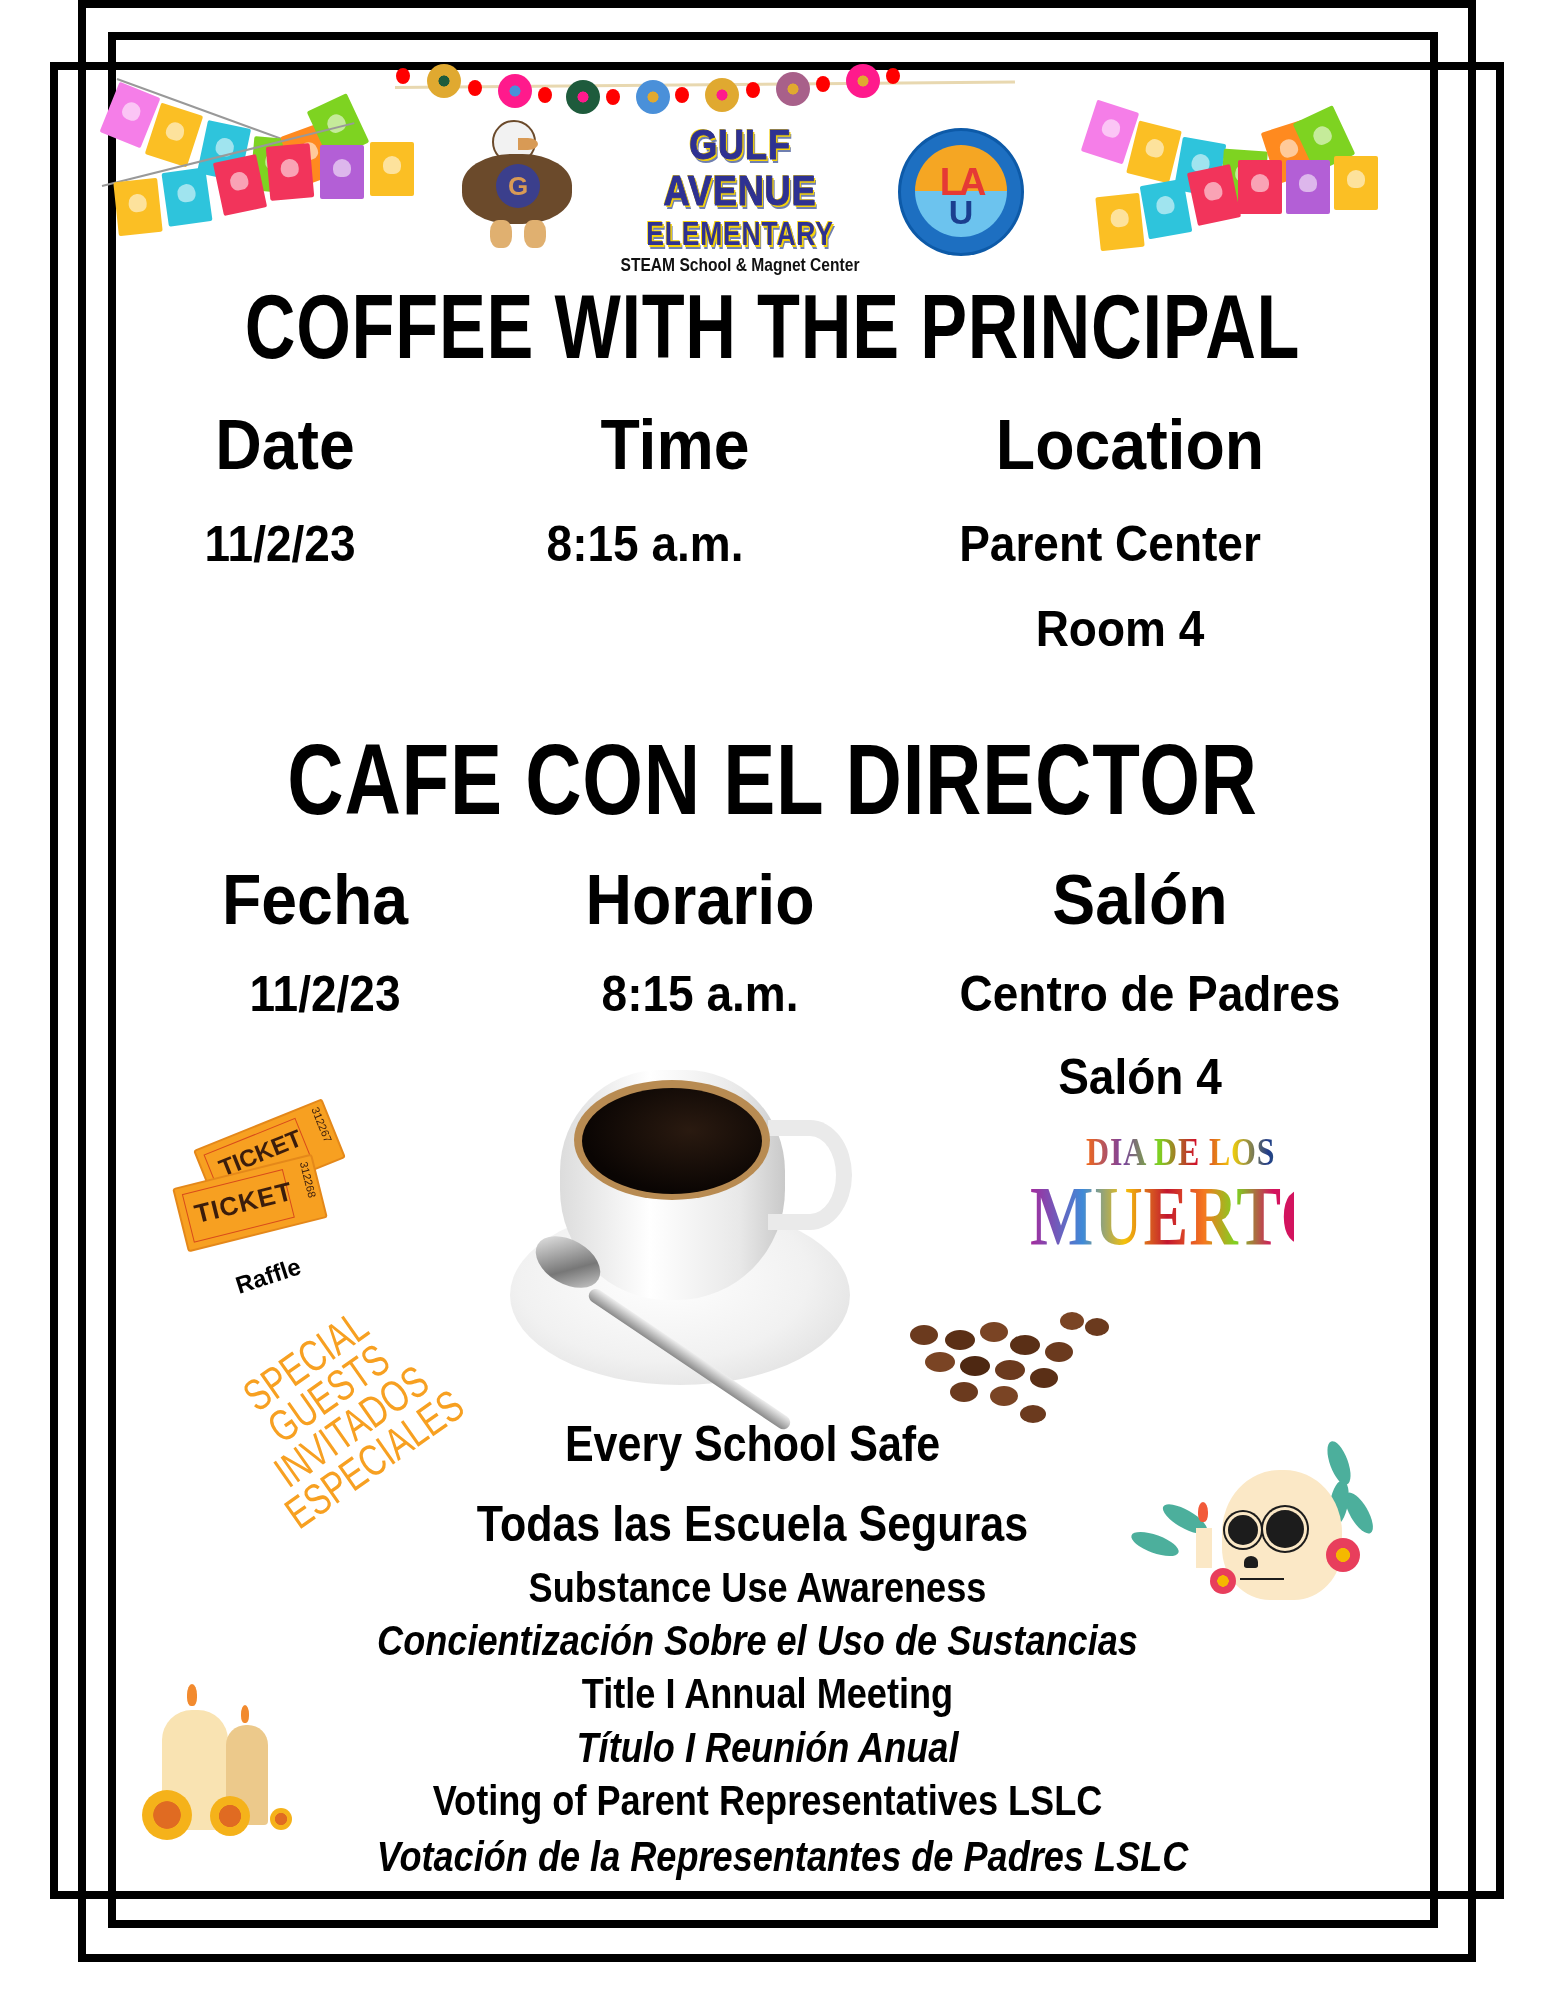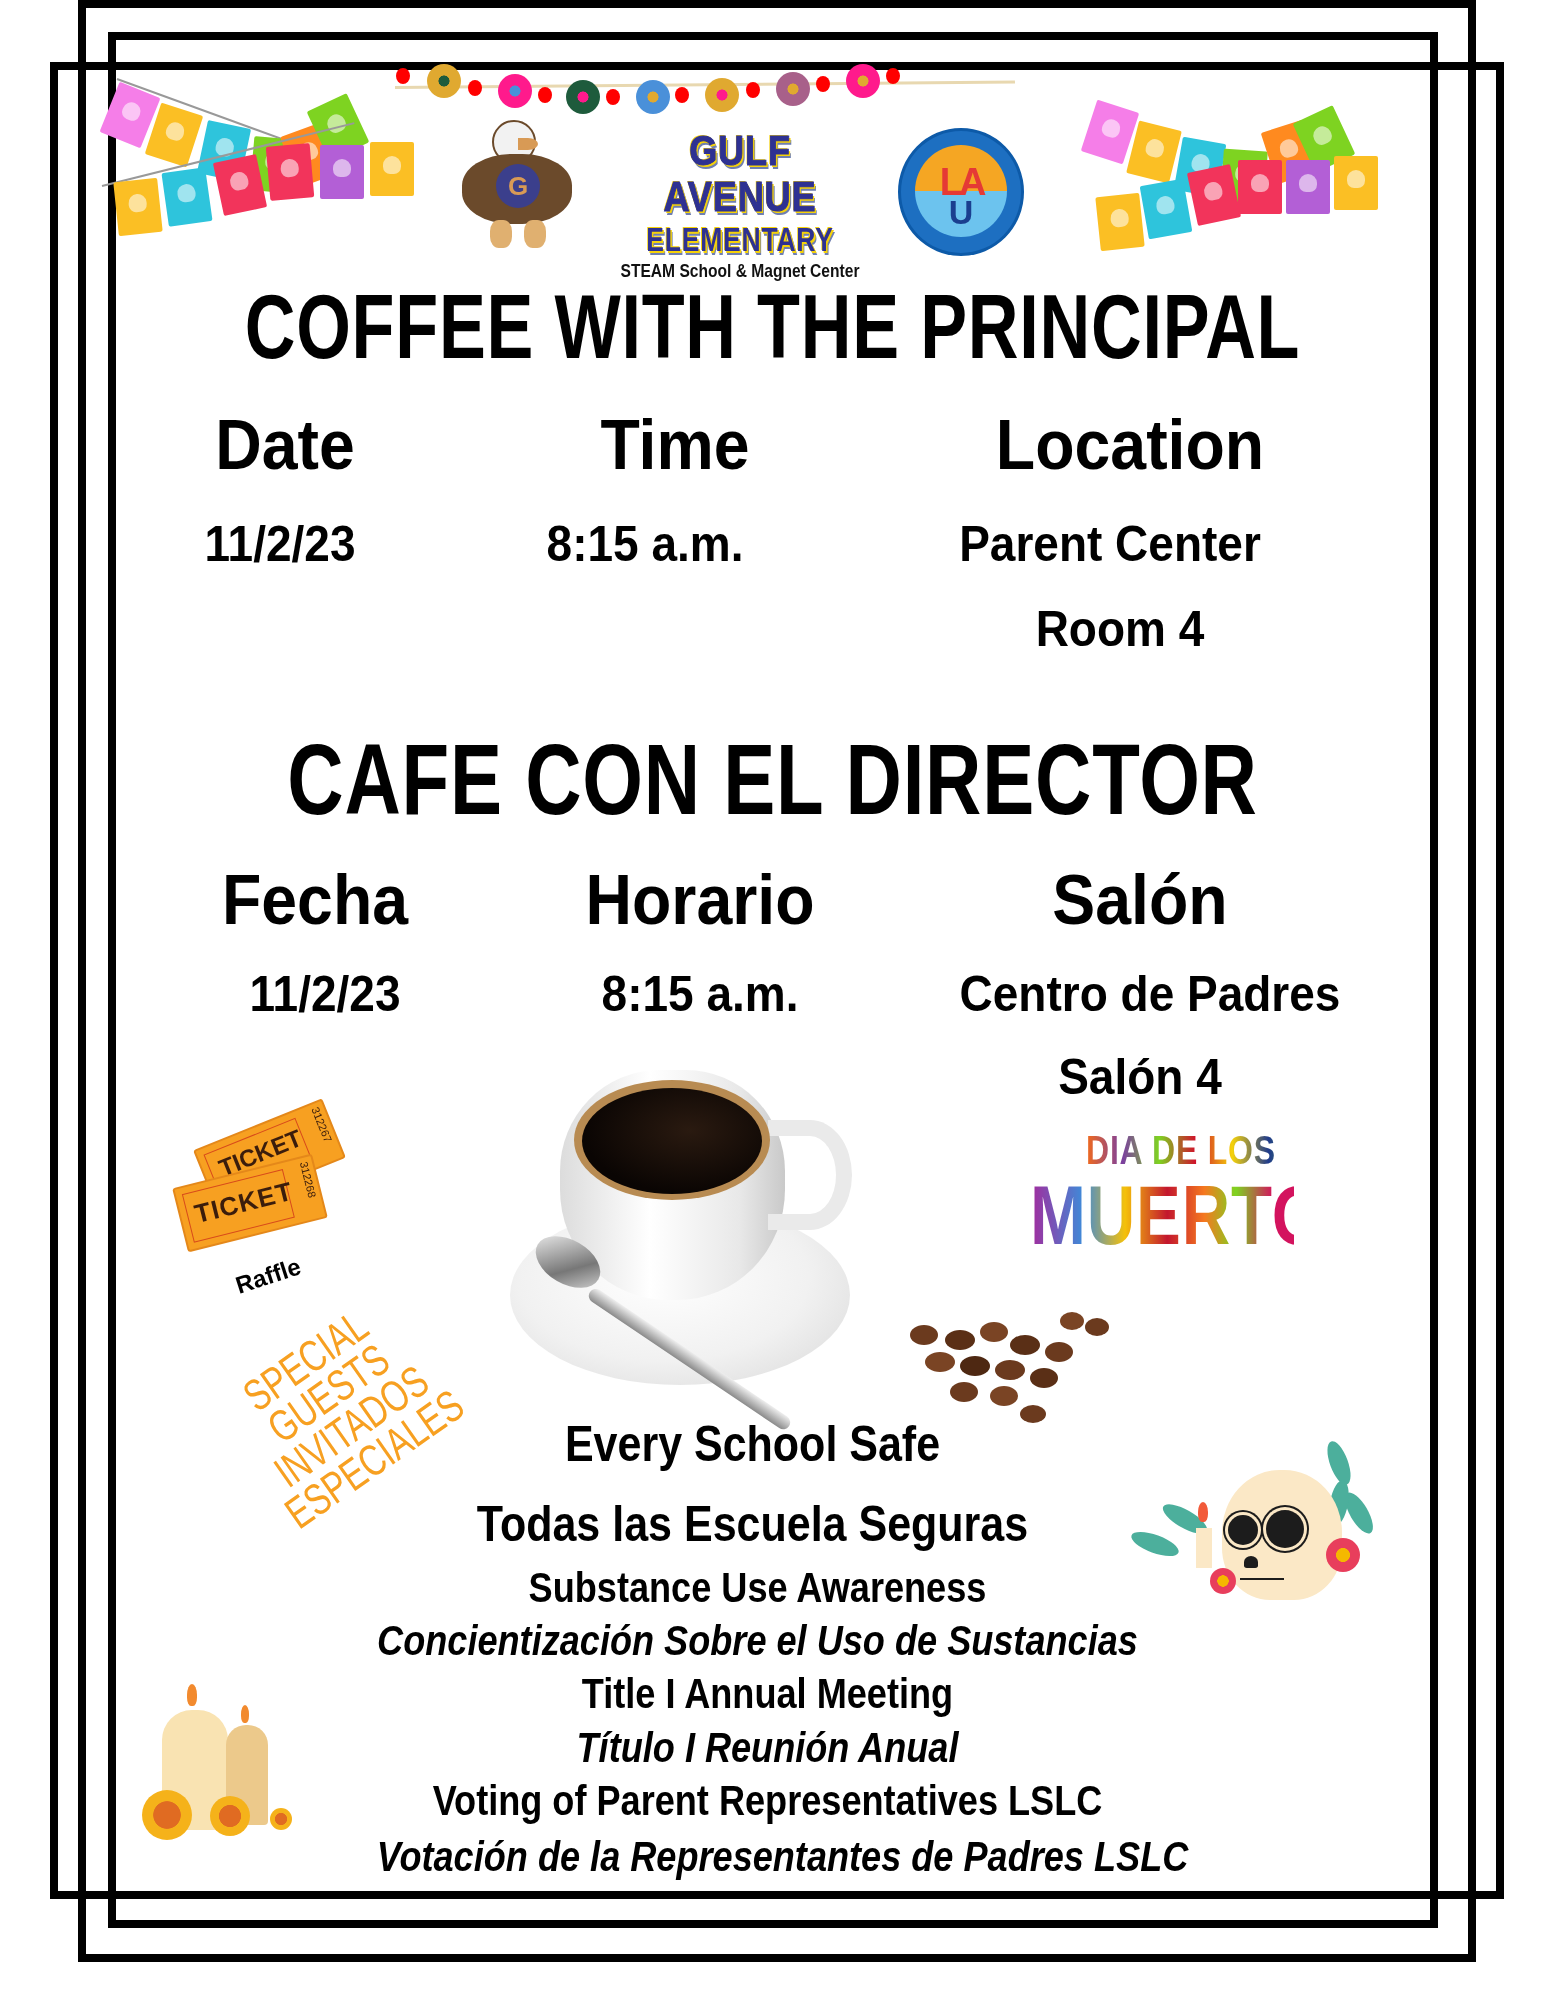--- a/index.html
+++ b/index.html
@@ -76,21 +76,21 @@
 
 <div>
   <div class="abs" style="left:462px; top:120px; width:110px; height:130px;">
     <div class="abs" style="left:30px; top:0; width:40px; height:40px; border-radius:50%; background:#f2f2f2; border:2px solid #6b4a2b;"></div>
     <div class="abs" style="left:56px; top:18px; width:20px; height:12px; background:#d89a55; border-radius:0 50% 50% 0;"></div>
     <div class="abs" style="left:0; top:34px; width:110px; height:70px; border-radius:45%; background:#6b4a2b;"></div>
     <div class="abs" style="left:34px; top:44px; width:44px; height:44px; border-radius:50%; background:#3b3f8c; color:#d89a55; font-weight:900; font-size:26px; text-align:center; line-height:44px;">G</div>
     <div class="abs" style="left:28px; top:100px; width:22px; height:28px; background:#e0b070; border-radius:40%;"></div>
     <div class="abs" style="left:62px; top:100px; width:22px; height:28px; background:#e0b070; border-radius:40%;"></div>
   </div>
-  <div class="abs" style="left:590px; top:128px; width:300px; text-align:center;">
+  <div class="abs" style="left:590px; top:122px; width:300px; text-align:center;">
     <div style="font-weight:900; font-size:42px; color:#2e3192; -webkit-text-stroke:1px #2e3192; text-shadow:2px 2px 0 #f5d20a, -1px -1px 0 #f5d20a, 3px 4px 0 #6f7fb0; transform:scaleX(0.86); line-height:46px; letter-spacing:1px;">GULF AVENUE</div>
     <div style="font-weight:900; font-size:34px; color:#2e3192; text-shadow:2px 2px 0 #f5d20a, -1px -1px 0 #f5d20a, 3px 4px 0 #6f7fb0; transform:scaleX(0.78); line-height:38px; letter-spacing:1px;">ELEMENTARY</div>
     <div style="font-weight:700; font-size:19px; color:#111; transform:scaleX(0.82); margin-top:2px;">STEAM School &amp; Magnet Center</div>
   </div>
   <div class="abs" style="left:898px; top:128px; width:120px; height:122px; border-radius:50%; background:#1d6fc1; border:3px solid #0d5aa8; overflow:hidden;">
     <div class="abs" style="left:14px; top:14px; width:92px; height:46px; background:#f5a623; border-radius:46px 46px 0 0;"></div>
     <div class="abs" style="left:14px; top:60px; width:92px; height:46px; background:#6cc3ee; border-radius:0 0 46px 46px;"></div>
     <div class="abs" style="left:24px; top:30px; width:72px; font-weight:900; font-size:38px; color:#e53935; text-align:center; letter-spacing:-4px;">LA</div>
     <div class="abs" style="left:30px; top:62px; width:60px; font-weight:900; font-size:34px; color:#1a3f8f; text-align:center;">U</div>
   </div>
@@ -162,21 +162,21 @@
   <div class="abs" style="left:960px; top:1356px; width:30px; height:20px; border-radius:50%; background:#4e2812;"></div>
   <div class="abs" style="left:995px; top:1360px; width:30px; height:20px; border-radius:50%; background:#6b3a1e;"></div>
   <div class="abs" style="left:1030px; top:1368px; width:28px; height:20px; border-radius:50%; background:#5a2f16;"></div>
   <div class="abs" style="left:950px; top:1382px; width:28px; height:20px; border-radius:50%; background:#6b3a1e;"></div>
   <div class="abs" style="left:990px; top:1386px; width:28px; height:20px; border-radius:50%; background:#7a4424;"></div>
   <div class="abs" style="left:1020px; top:1405px; width:26px; height:18px; border-radius:50%; background:#6b3a1e;"></div>
   <div class="abs" style="left:1060px; top:1312px; width:24px; height:18px; border-radius:50%; background:#7a4424;"></div>
   <div class="abs" style="left:1085px; top:1318px; width:24px; height:18px; border-radius:50%; background:#6b3a1e;"></div>
 </div>
 
-<div class="abs" style="left:1030px; top:1128px; width:330px; text-align:left;">
+<div class="abs" style="left:1030px; top:1128px; width:330px; text-align:left;font-family:Liberation Serif, serif;">
   <div style="font-weight:900; font-size:40px; margin-left:56px; letter-spacing:1px; background:linear-gradient(90deg,#f26a1b,#7b3fa0,#7ed321,#d0112b,#f5d20a,#1f3b8c,#5cb82e); -webkit-background-clip:text; background-clip:text; color:transparent; transform:scaleX(0.8); transform-origin:left;">DIA DE LOS</div>
   <div style="font-weight:900; font-size:84px; line-height:84px; letter-spacing:1px; background:linear-gradient(90deg,#a42a9c 0%,#3f8ad8 20%,#f5c10a 36%,#c3172e 52%,#f5781f 66%,#7ed321 78%,#d3135e 92%); -webkit-background-clip:text; background-clip:text; color:transparent; transform:scaleX(0.8); transform-origin:left;">MUERTOS</div>
 </div>
 
 <div>
   <div class="abs" style="left:1160px; top:1510px; width:50px; height:18px; border-radius:50%; background:#4caf9c; transform:rotate(30deg);"></div>
   <div class="abs" style="left:1130px; top:1535px; width:50px; height:18px; border-radius:50%; background:#4caf9c; transform:rotate(20deg);"></div>
   <div class="abs" style="left:1330px; top:1440px; width:18px; height:46px; border-radius:50%; background:#4caf9c; transform:rotate(-20deg);"></div>
   <div class="abs" style="left:1350px; top:1490px; width:18px; height:46px; border-radius:50%; background:#4caf9c; transform:rotate(-30deg);"></div>
   <div class="abs" style="left:1330px; top:1480px; width:18px; height:46px; border-radius:50%; background:#4caf9c; transform:rotate(10deg);"></div>

